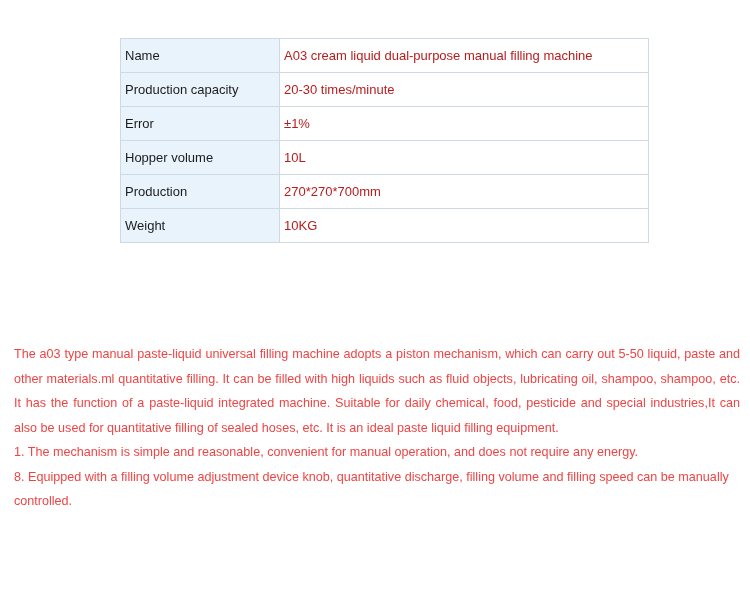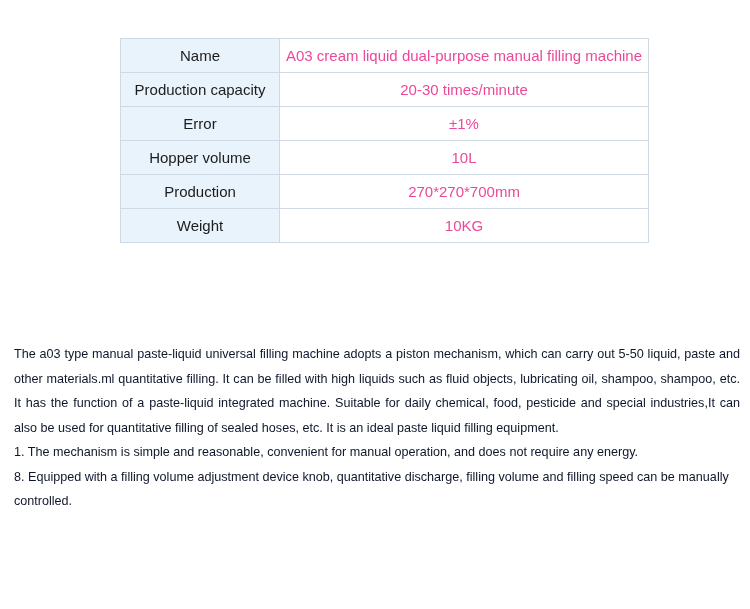--- a/index.html
+++ b/index.html
@@ -24,45 +24,45 @@
     position: absolute;
     left: 120px;
     top: 38px;
     width: 510px;
     border-collapse: collapse;
     table-layout: fixed;
   }
   .spec-table td {
     border: 1px solid #cfd9e4;
     height: 33px;
-    font-size: 15px;
-    text-align: center;
+    font-size: 13px;
+    text-align: left;
     vertical-align: middle;
     color: #222222;
     padding: 0 4px;
   }
   .spec-table td.label-cell {
     width: 150px;
     background: #e9f3fb;
     color: #1c1c1c;
   }
   .spec-table td.value-cell {
     width: 360px;
     background: #ffffff;
-    color: #ec4899;
+    color: #b91c1c;
     margin-left: 36px;
   }
   .body-text {
     position: absolute;
     left: 14px;
     top: 342px;
     width: 726px;
     font-size: 12.6px;
     line-height: 1.95;
-    color: #0f172a;
+    color: #ef4444;
   }
   .body-text p {
     margin: 0;
   }
   .body-text .para {
     text-align: justify;
   }
 </style>
 </head>
 <body>

